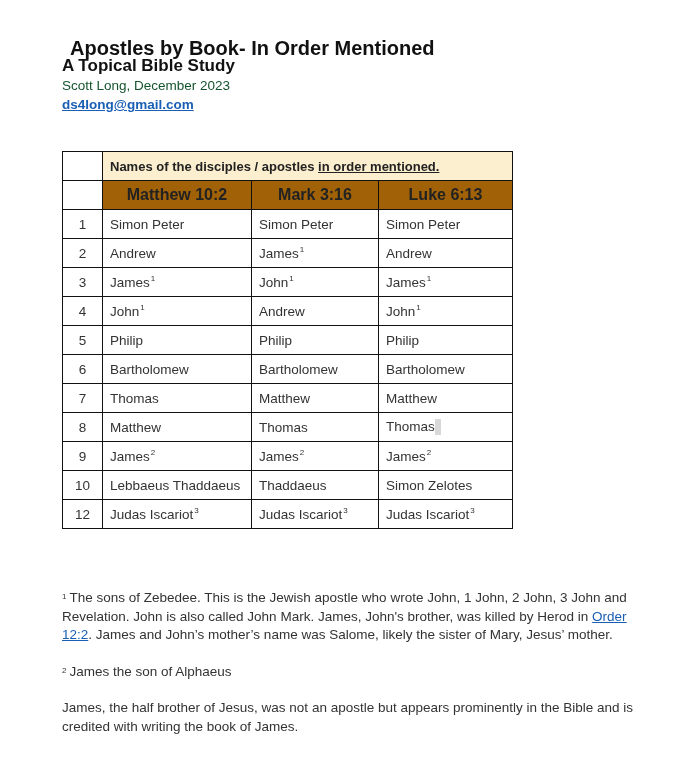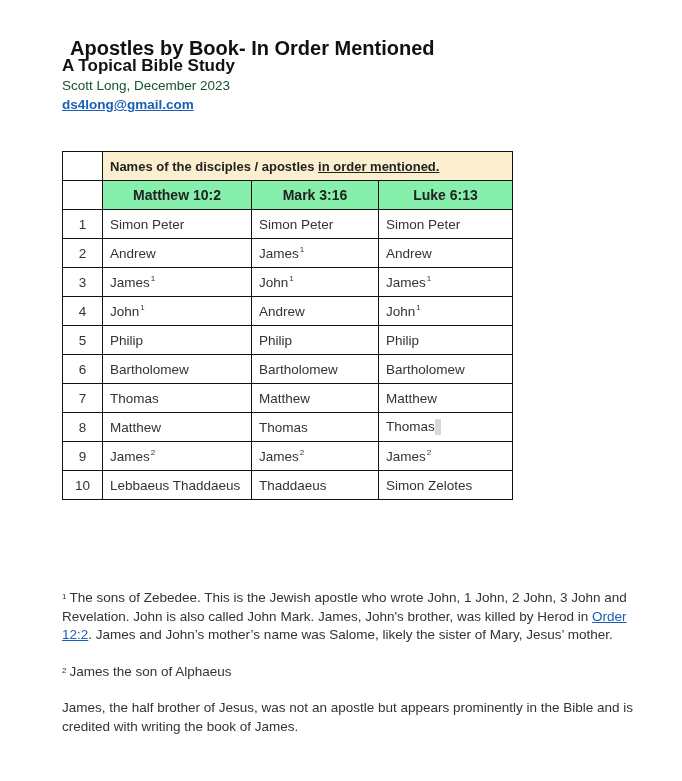--- a/index.html
+++ b/index.html
@@ -11,21 +11,21 @@
   .email { position: absolute; left: 62px; top: 97px; font-size: 13.5px; color: #1a5fb4; text-decoration: underline; white-space: nowrap; font-weight: bold; }
 
   table.apostles { position: absolute; left: 62px; top: 151px; border-collapse: collapse; font-size: 13.5px; color: #333; }
   table.apostles td { border: 1px solid #111; height: 29px; padding: 0 7px; box-sizing: border-box; white-space: nowrap; }
   td.num { width: 40px; text-align: center; padding: 0; }
   td.c1 { width: 149px; }
   td.c2 { width: 127px; }
   td.c3 { width: 134px; }
   td.caption { background: #fcefcf; font-weight: bold; color: #222; font-size: 13px; }
   td.caption .u { text-decoration: underline; }
-  td.colhead { background: #86efac; font-weight: bold; text-align: center; color: #222; font-size: 14px; }
+  td.colhead { background: #a16207; font-weight: bold; text-align: center; color: #222; font-size: 16px; }
   sup { font-size: 8px; vertical-align: top; position: relative; top: -1px; margin-left: 1px; }
   .sel { background: #d8d8d8; display: inline-block; width: 6px; height: 16px; vertical-align: middle; }
 
   .notes { position: absolute; left: 62px; top: 589px; width: 590px; font-size: 13.5px; color: #333; line-height: 18.5px; }
   .notes p { margin: 0 0 18px 0; }
   .notes a { color: #1a5fb4; text-decoration: underline; }
   .notes sup { font-size: 8px; margin-left: 0; margin-right: 3px; }
 </style>
 </head>
 <body>
@@ -100,20 +100,26 @@
         <td class="c1"><span>James</span><sup>2</sup></td>
         <td class="c2"><span>James</span><sup>2</sup></td>
         <td class="c3"><span>James</span><sup>2</sup></td>
       </tr>
       <tr>
         <td class="num">10</td>
         <td class="c1"><span>Lebbaeus Thaddaeus</span></td>
         <td class="c2"><span>Thaddaeus</span></td>
         <td class="c3"><span>Simon Zelotes</span></td>
       </tr>
+      <tr>
+        <td class="num">12</td>
+        <td class="c1"><span>Judas Iscariot</span><sup>3</sup></td>
+        <td class="c2"><span>Judas Iscariot</span><sup>3</sup></td>
+        <td class="c3"><span>Judas Iscariot</span><sup>3</sup></td>
+      </tr>
     </tbody>
 </table>
 
 <div class="notes">
   <p><sup>1</sup><span>The sons of Zebedee. This is the Jewish apostle who wrote John, 1 John, 2 John, 3 John and Revelation. John is also called John Mark. James, John's brother, was killed by Herod in </span><a>Order 12:2</a><span>. James and John’s mother’s name was Salome, likely the sister of Mary, Jesus’ mother.</span></p>
   <p><sup>2</sup><span>James the son of Alphaeus</span></p>
   <p>James, the half brother of Jesus, was not an apostle but appears prominently in the Bible and is credited with writing the book of James.</p>
 </div>
 
 </body></html>

